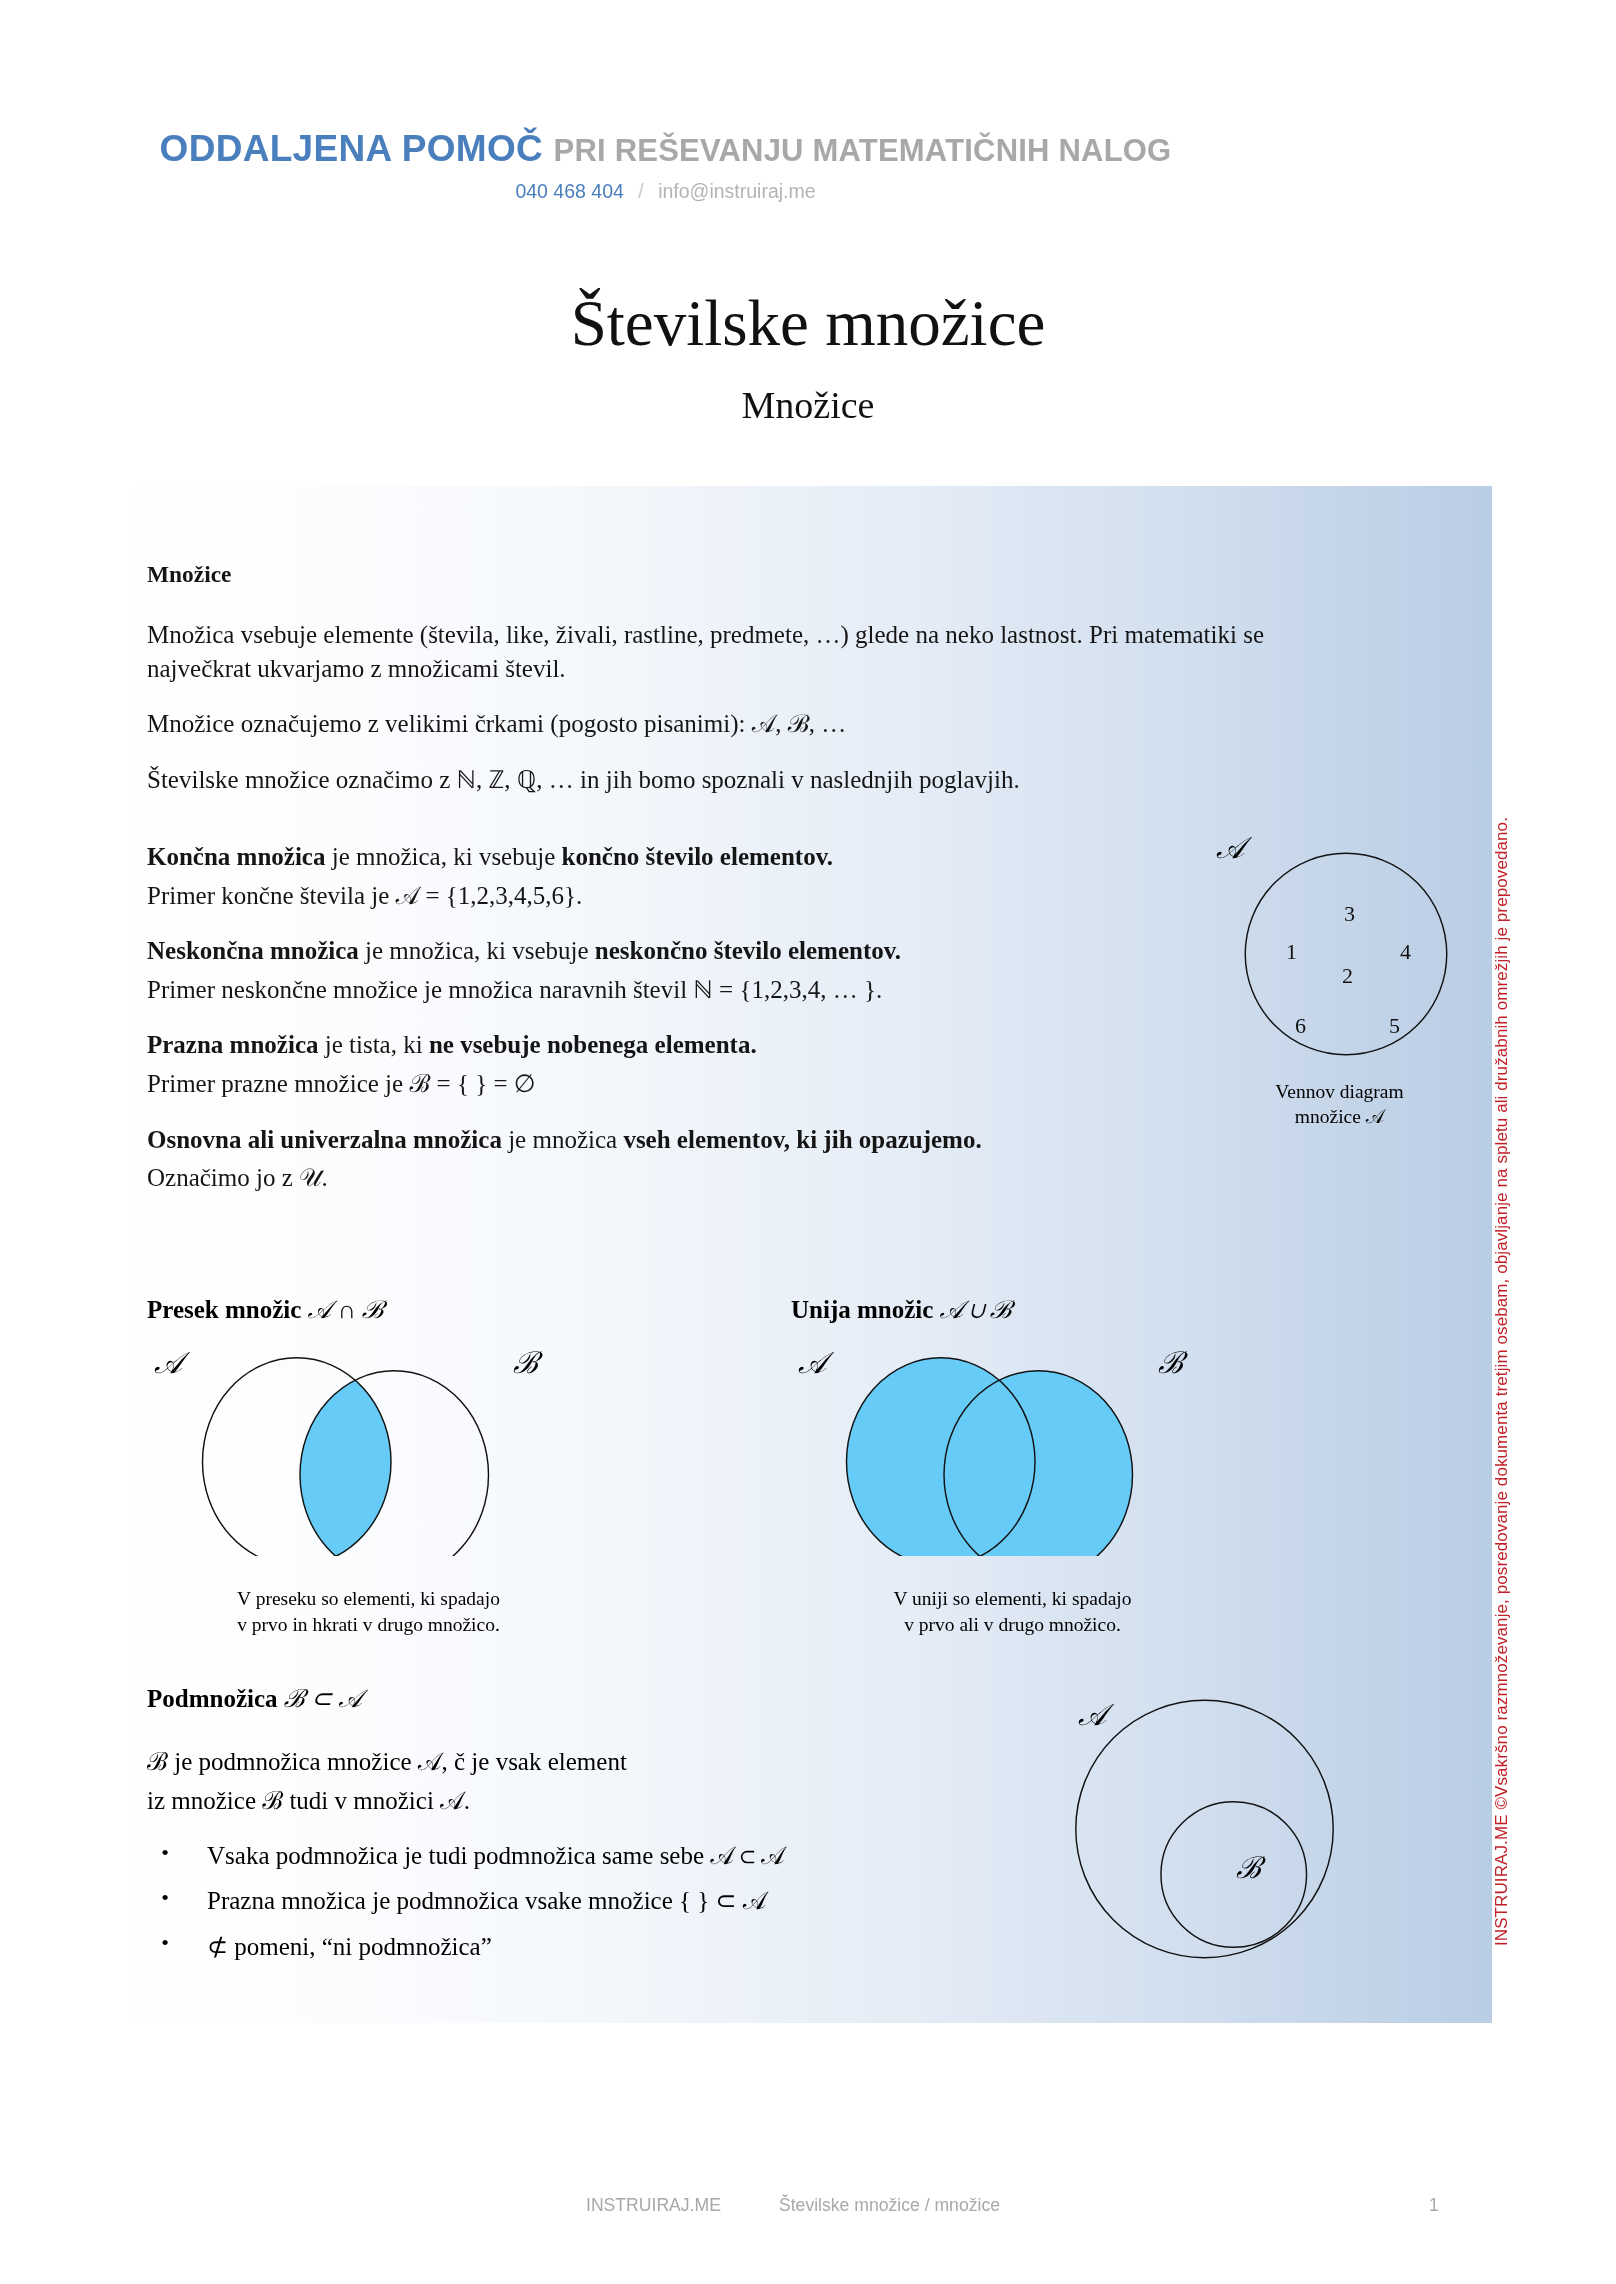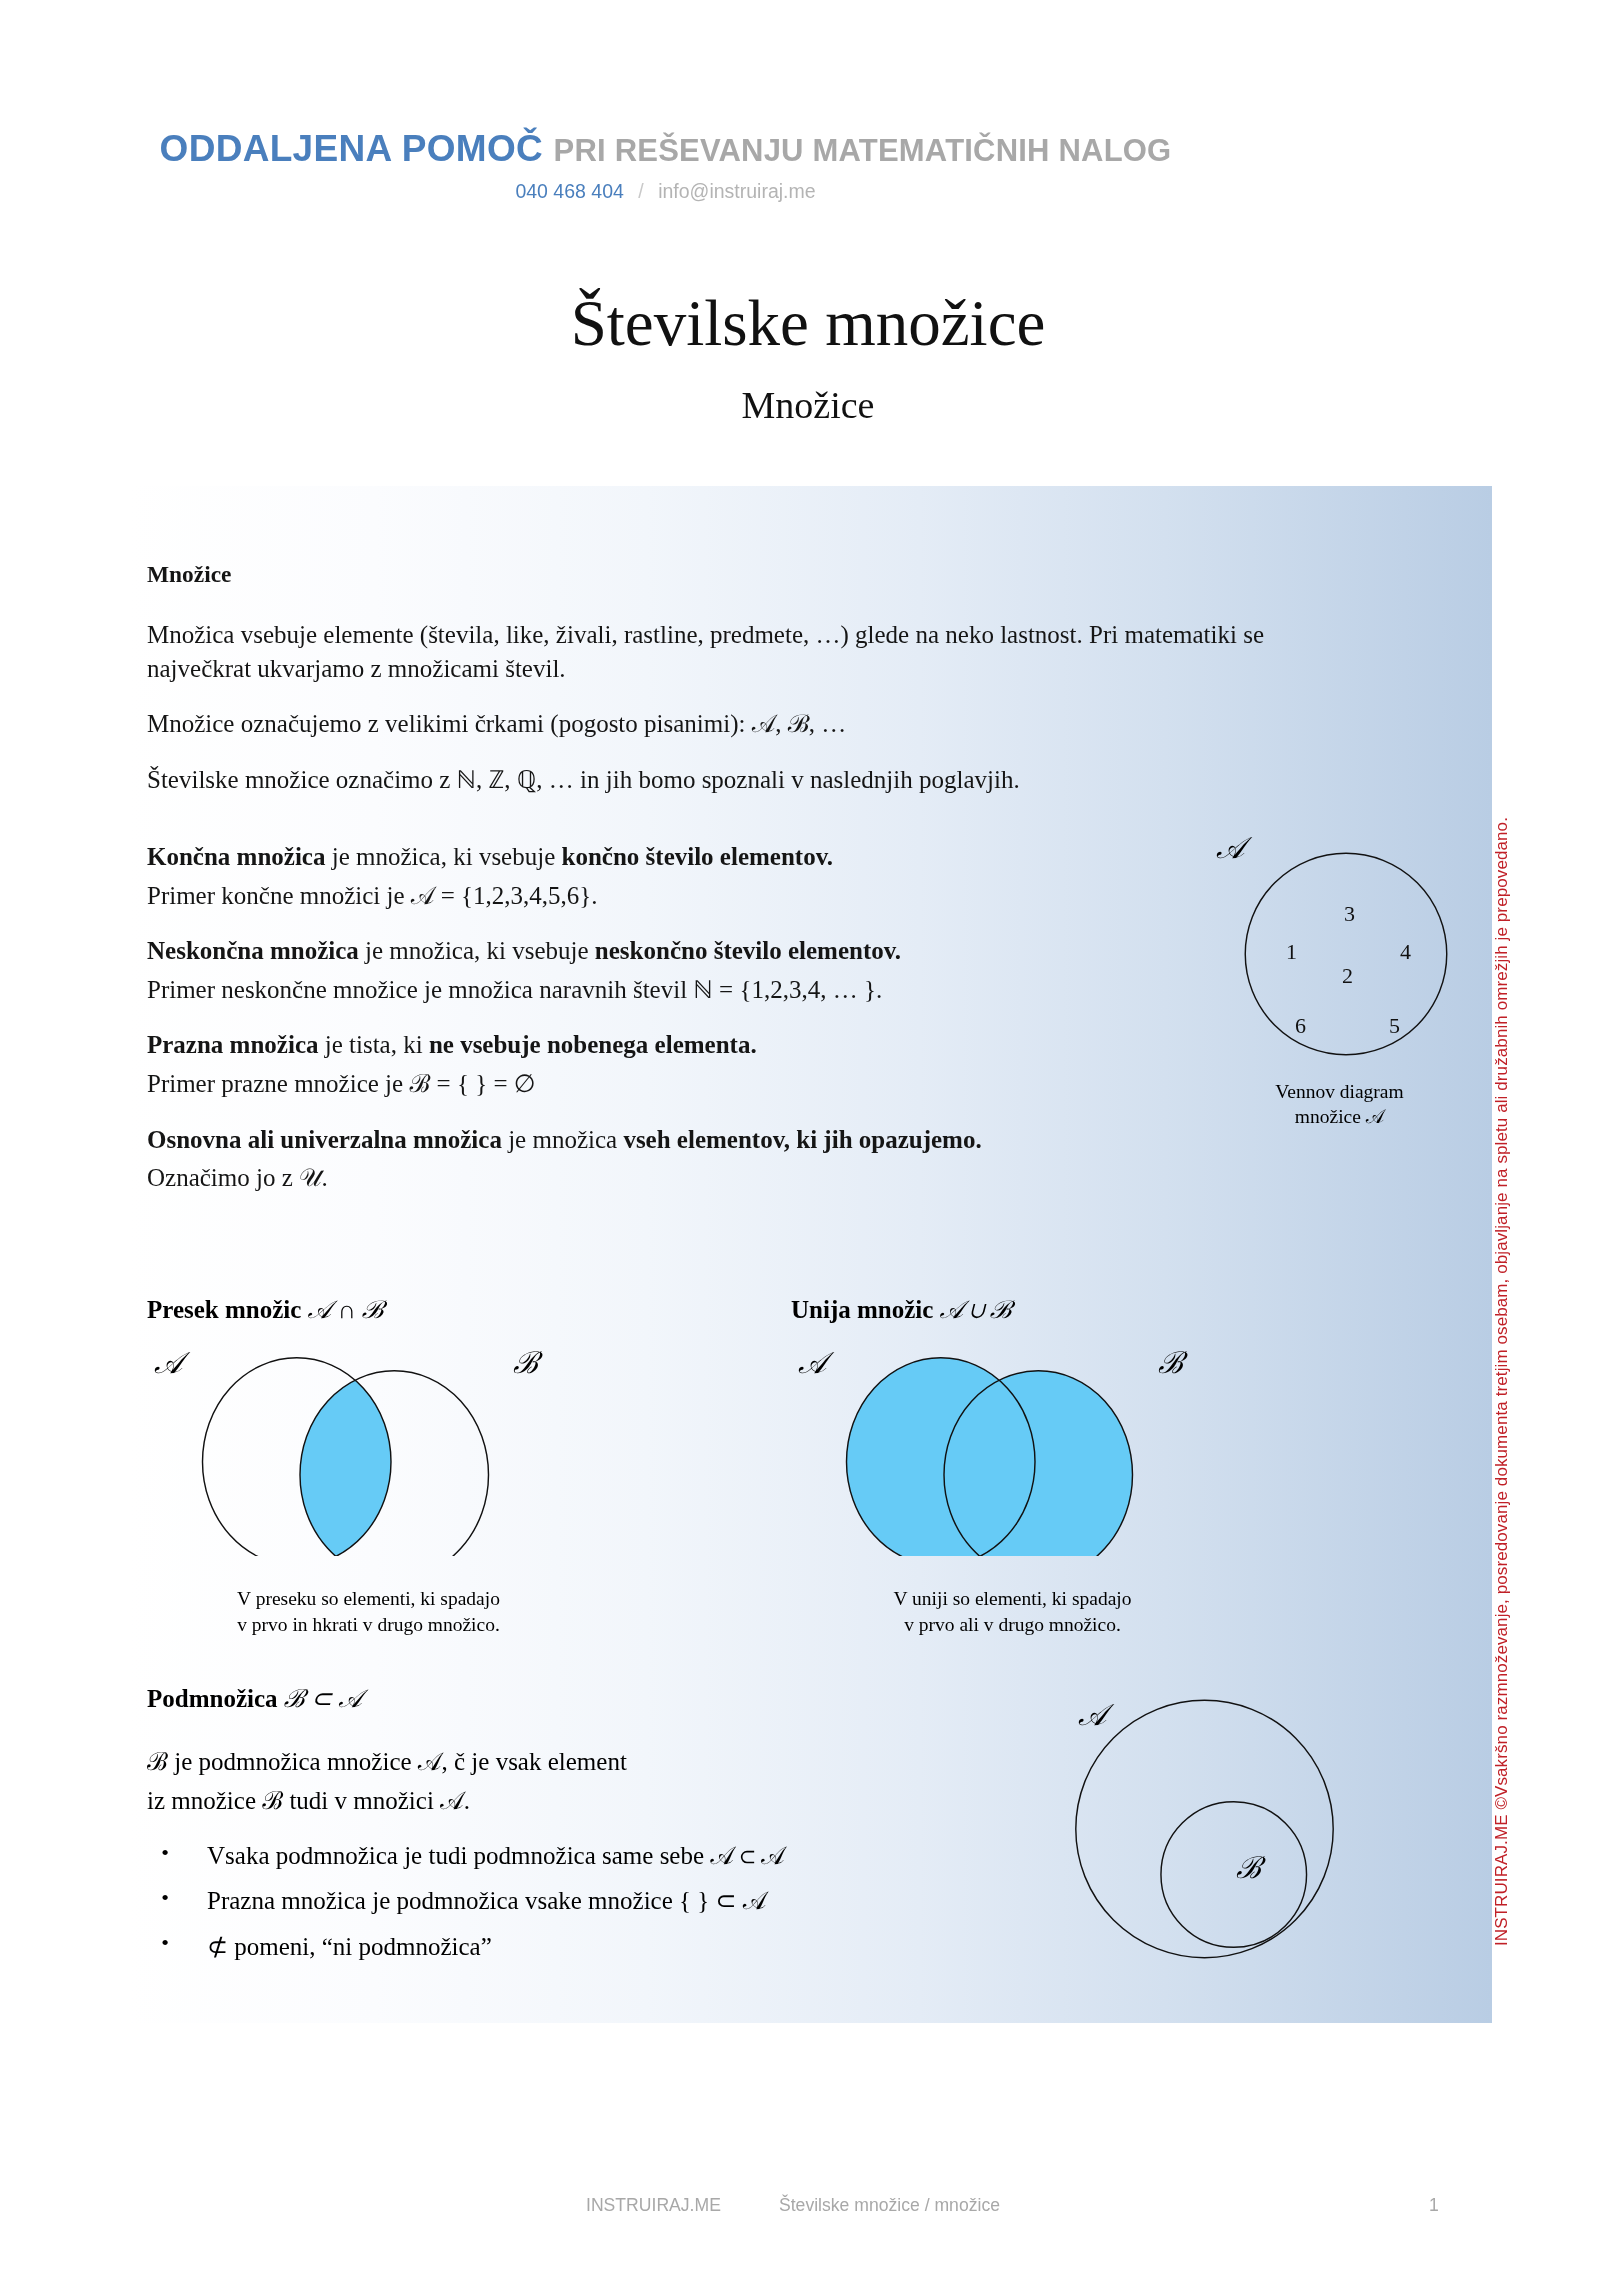--- a/index.html
+++ b/index.html
@@ -106,21 +106,21 @@
 
     <p class="t">Množica vsebuje elemente (števila, like, živali, rastline, predmete, …) glede na neko lastnost. Pri matematiki se največkrat ukvarjamo z množicami števil.</p>
     <p class="t">Množice označujemo z velikimi črkami (pogosto pisanimi): 𝒜, ℬ, …</p>
     <p class="t">Številske množice označimo z ℕ, ℤ, ℚ, … in jih bomo spoznali v naslednjih poglavjih.</p>
 
     <div class="gap"></div>
 
     <p class="t tight">
       <b>Končna množica</b><span> je množica, ki vsebuje </span><b>končno število elementov.</b>
     </p>
-    <p class="t">Primer končne množici je 𝒜 = {1,2,3,4,5,6}.</p>
+    <p class="t">Primer končne števila je 𝒜 = {1,2,3,4,5,6}.</p>
 
     <p class="t tight">
       <b>Neskončna množica</b><span> je množica, ki vsebuje </span><b>neskončno število elementov.</b>
     </p>
     <p class="t">Primer neskončne množice je množica naravnih števil ℕ = {1,2,3,4, … }.</p>
 
     <p class="t tight">
       <b>Prazna množica</b><span> je tista, ki </span><b>ne vsebuje nobenega elementa.</b>
     </p>
     <p class="t">Primer prazne množice je ℬ = { } = ∅</p>

